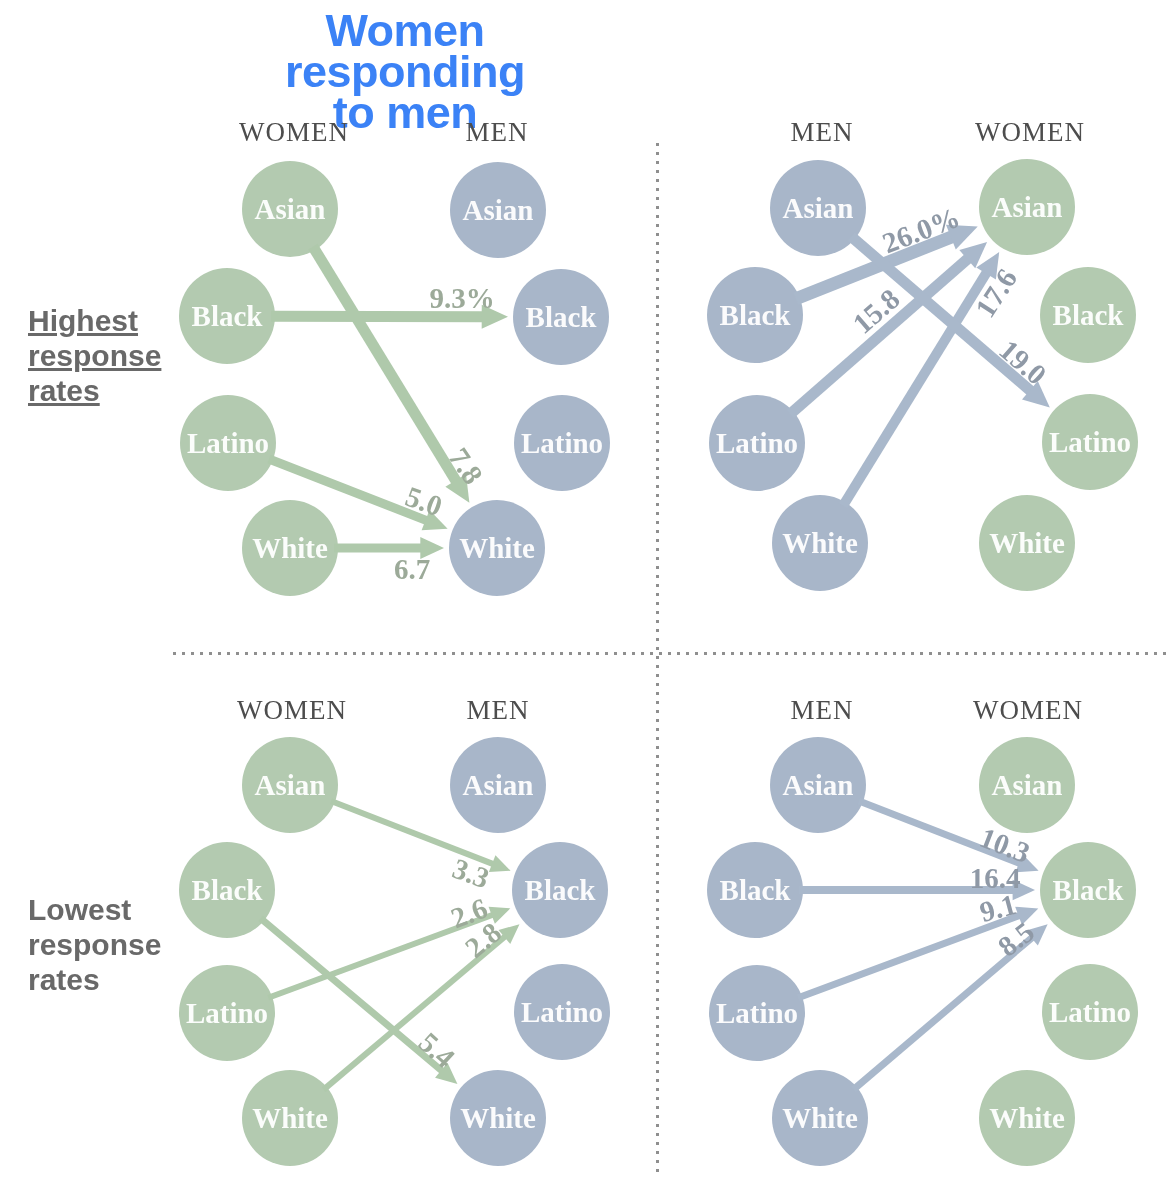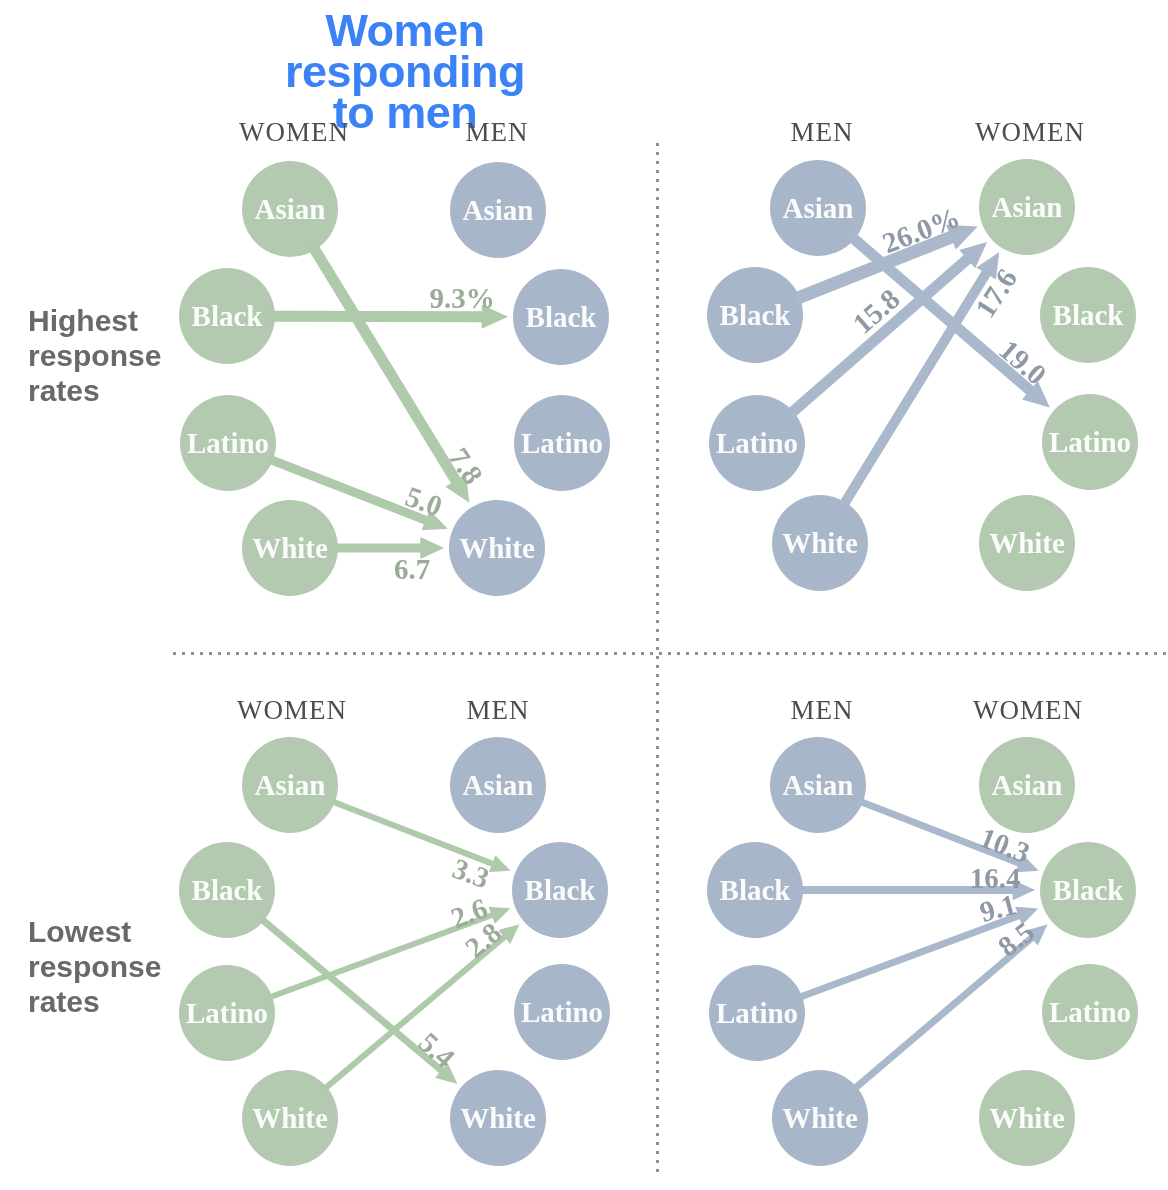--- a/index.html
+++ b/index.html
@@ -27,22 +27,22 @@
   .row-label {
     position: absolute;
     left: 28px;
     width: 180px;
     font-weight: bold;
     font-size: 30px;
     line-height: 35px;
     color: #696969;
     white-space: pre-line;
   }
-  .row-top    { top: 303px; }
-  .row-bottom { top: 914px; }
+  .row-top    { top: 303px; text-decoration: underline; }
+  .row-bottom { top: 892px; }
   .divider-v {
     position: absolute;
     left: 656px; top: 143px;
     width: 3px; height: 1032px;
     background: repeating-linear-gradient(to bottom, #8f8f8f 0 3px, transparent 3px 9px);
   }
   .divider-h {
     position: absolute;
     left: 173px; top: 652px;
     width: 995px; height: 3px;

